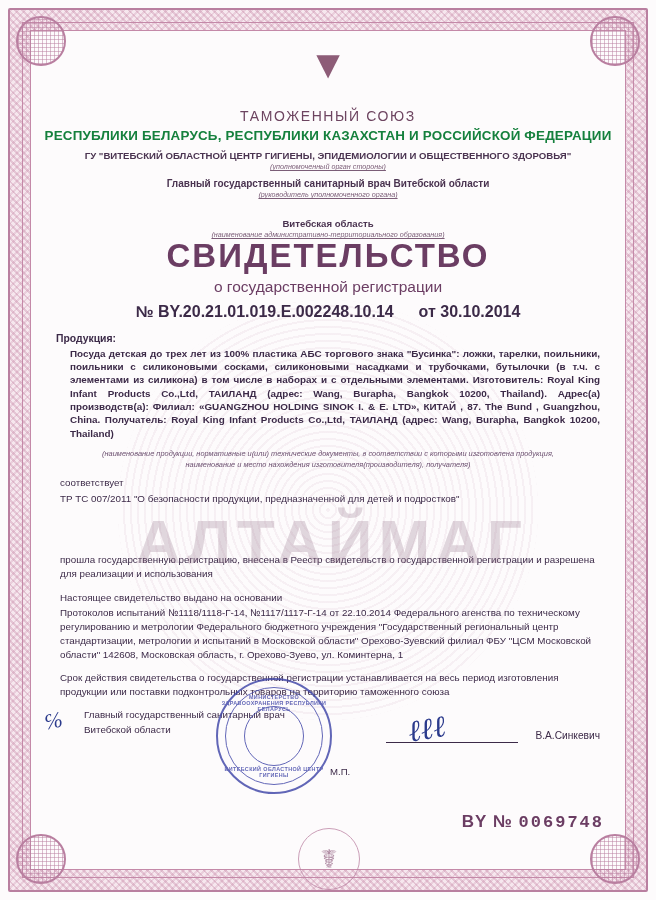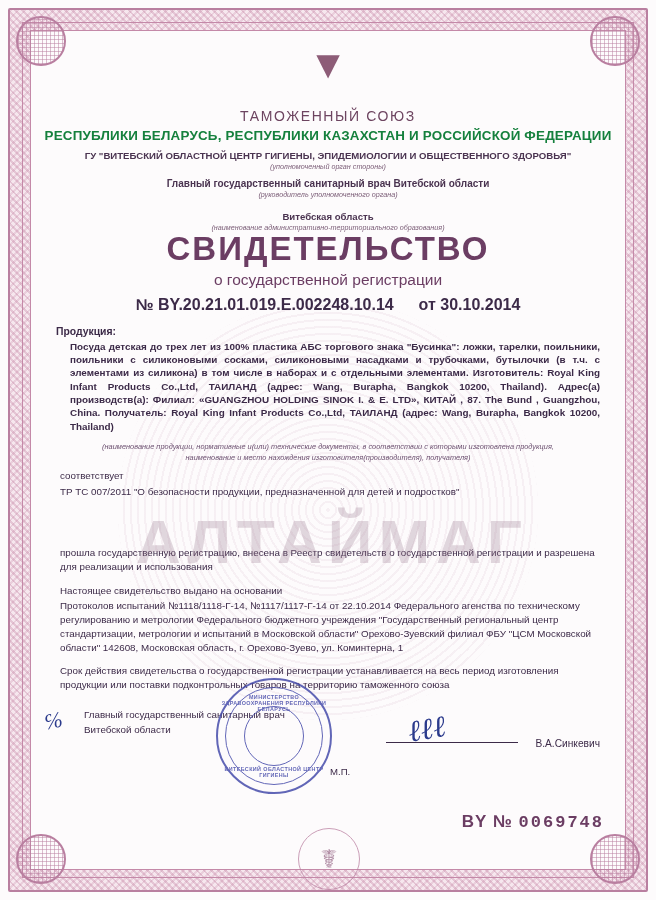--- a/index.html
+++ b/index.html
@@ -97,32 +97,33 @@
     font-size: 9.6px;
     font-weight: bold;
     color: #4a3350;
     margin-top: 7px;
   }
   .caption {
     font-size: 7.2px;
     font-style: italic;
     color: #7b5d77;
     margin-top: 1px;
+    text-decoration: underline;
   }
   .official-line {
     font-size: 10px;
     font-weight: bold;
     color: #4a3350;
     margin-top: 7px;
   }
   .region-line {
     font-size: 9.6px;
     font-weight: bold;
     color: #4a3350;
-    margin-top: 12px;
+    margin-top: 19px;
   }
   .doc-title {
     font-size: 33px;
     font-weight: bold;
     letter-spacing: 2px;
     color: #6b3d63;
     line-height: 1.05;
   }
   .doc-subtitle {
     font-size: 15.5px;
@@ -214,21 +215,21 @@
     position: absolute;
     left: 46px; top: 8px;
     width: 250px;
     font-size: 9.8px;
     color: #3c2a48;
     line-height: 1.5;
     text-align: left;
   }
   .sig-name {
     position: absolute;
-    right: 18px; top: 38px;
+    right: 18px; top: 30px;
     font-size: 10.2px;
     color: #3c2a48;
   }
   .sig-rule {
     position: absolute;
     right: 100px;
     top: 42px;
     width: 132px;
     border-bottom: 1px solid #3c2a48;
   }

